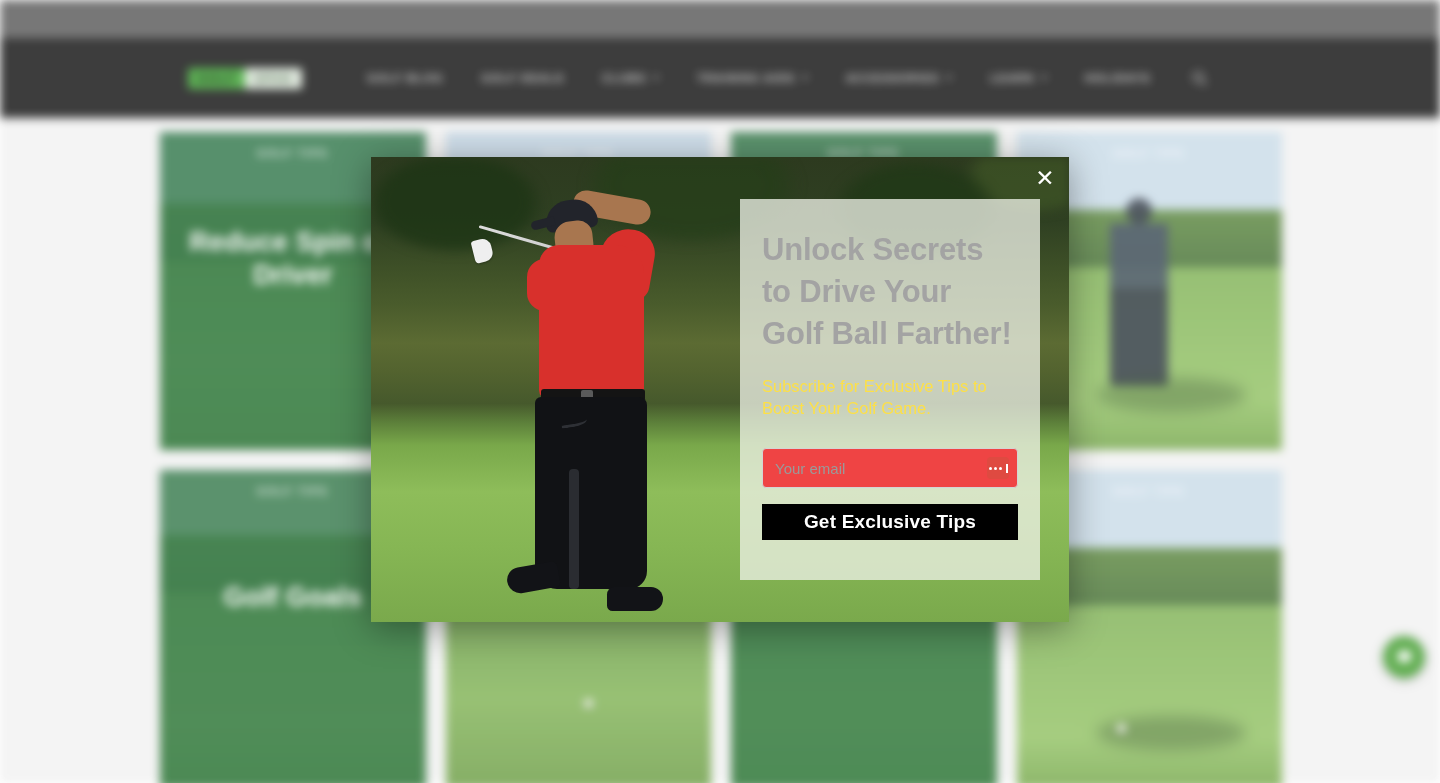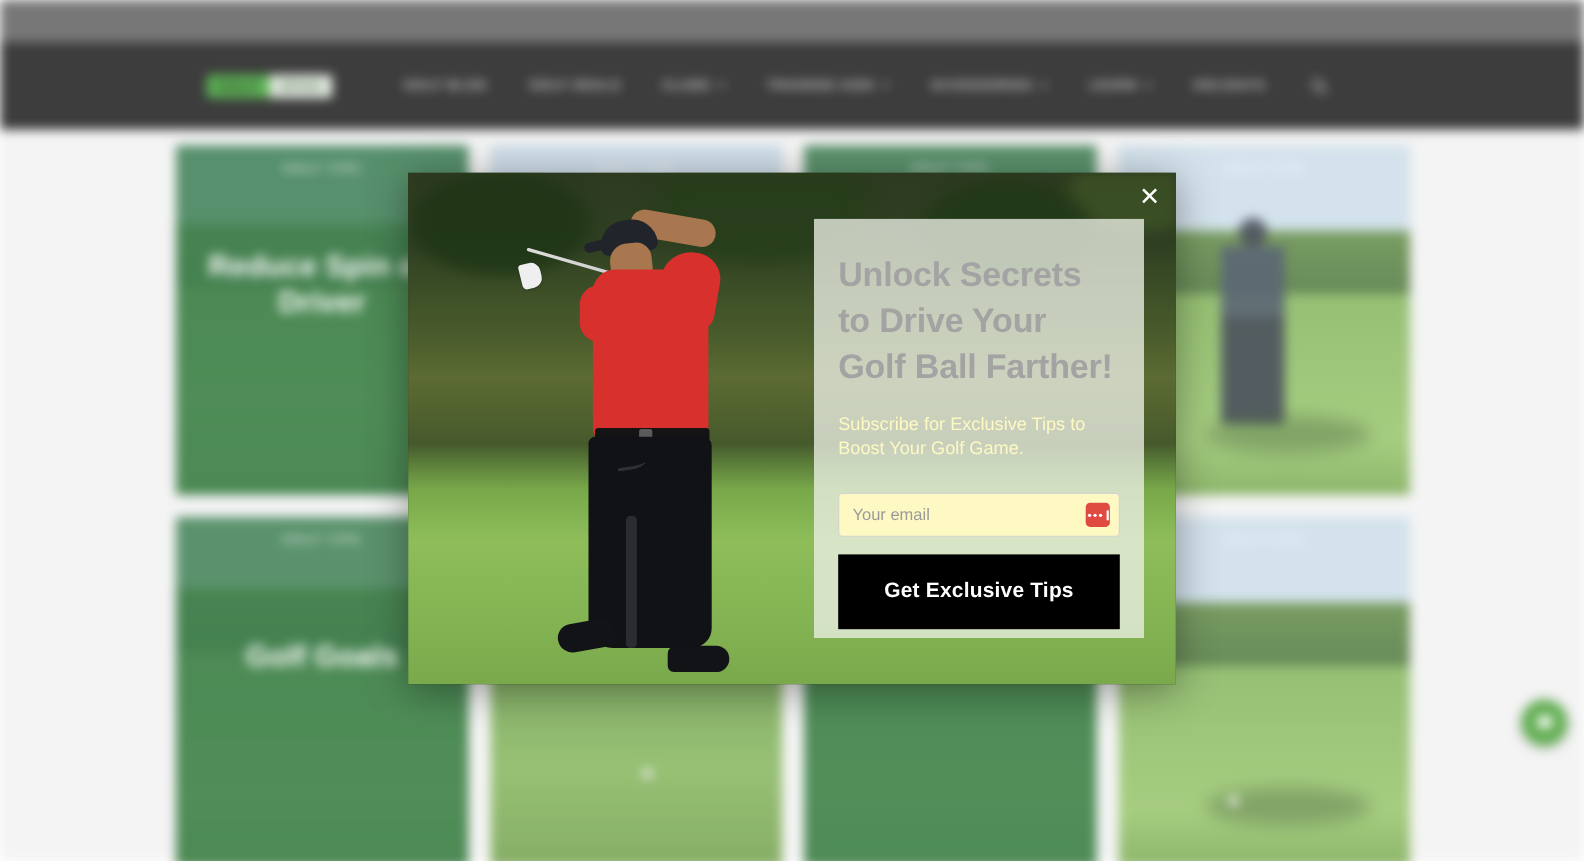--- a/index.html
+++ b/index.html
@@ -333,32 +333,32 @@
     background: rgba(236,240,228,0.78);
     padding: 30px 22px;
   }
   .modal-h1 {
     font-size: 31px; line-height: 1.35; font-weight: 700;
     color: #a3a3a3; letter-spacing: -0.2px;
   }
   .modal-sub {
     margin-top: 20px;
     font-size: 16.5px; line-height: 1.38;
-    color: #fef9c3;
+    color: #fde047;
   }
   .field-wrap {
     margin-top: 28px;
     position: relative;
     height: 40px;
   }
   .field {
     width: 100%; height: 40px;
     border: 1px solid #d4d4d4;
     border-radius: 4px;
-    background: #fef9c3;
+    background: #ef4444;
     font-size: 15px;
     color: #3a3a3a;
     padding: 0 44px 0 12px;
     font-family: "Liberation Sans", sans-serif;
     outline: none;
   }
   .field::placeholder { color: #9a9a9a; }
   .autofill-icon {
     position: absolute; right: 9px; top: 9px;
     width: 22px; height: 22px;
@@ -366,21 +366,21 @@
     border-radius: 4px;
     display: flex; align-items: center; justify-content: center;
     gap: 2px;
     cursor: pointer;
   }
   .af-dot { width: 3px; height: 3px; background: #fff; border-radius: 50%; }
   .af-bar { width: 2px; height: 9px; background: #fff; margin-left: 2px; }
 
   .cta {
     margin-top: 16px;
-    width: 100%; height: 68px;
+    width: 100%; height: 36px;
     background: #000000;
     color: #ffffff;
     border: 0;
     font-size: 19px;
     font-weight: 700;
     font-family: "Liberation Sans", sans-serif;
     cursor: pointer;
     letter-spacing: .2px;
   }
   .modal-close {

